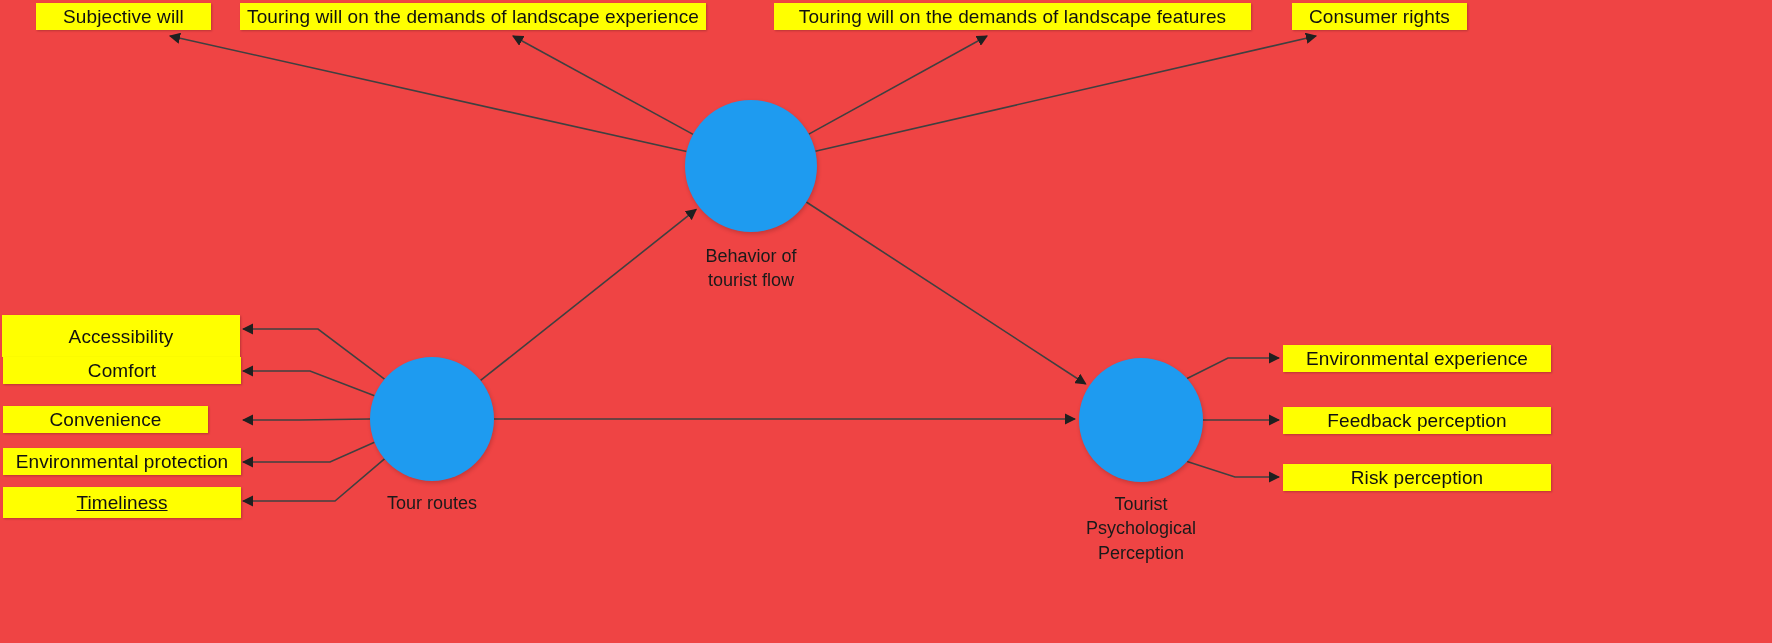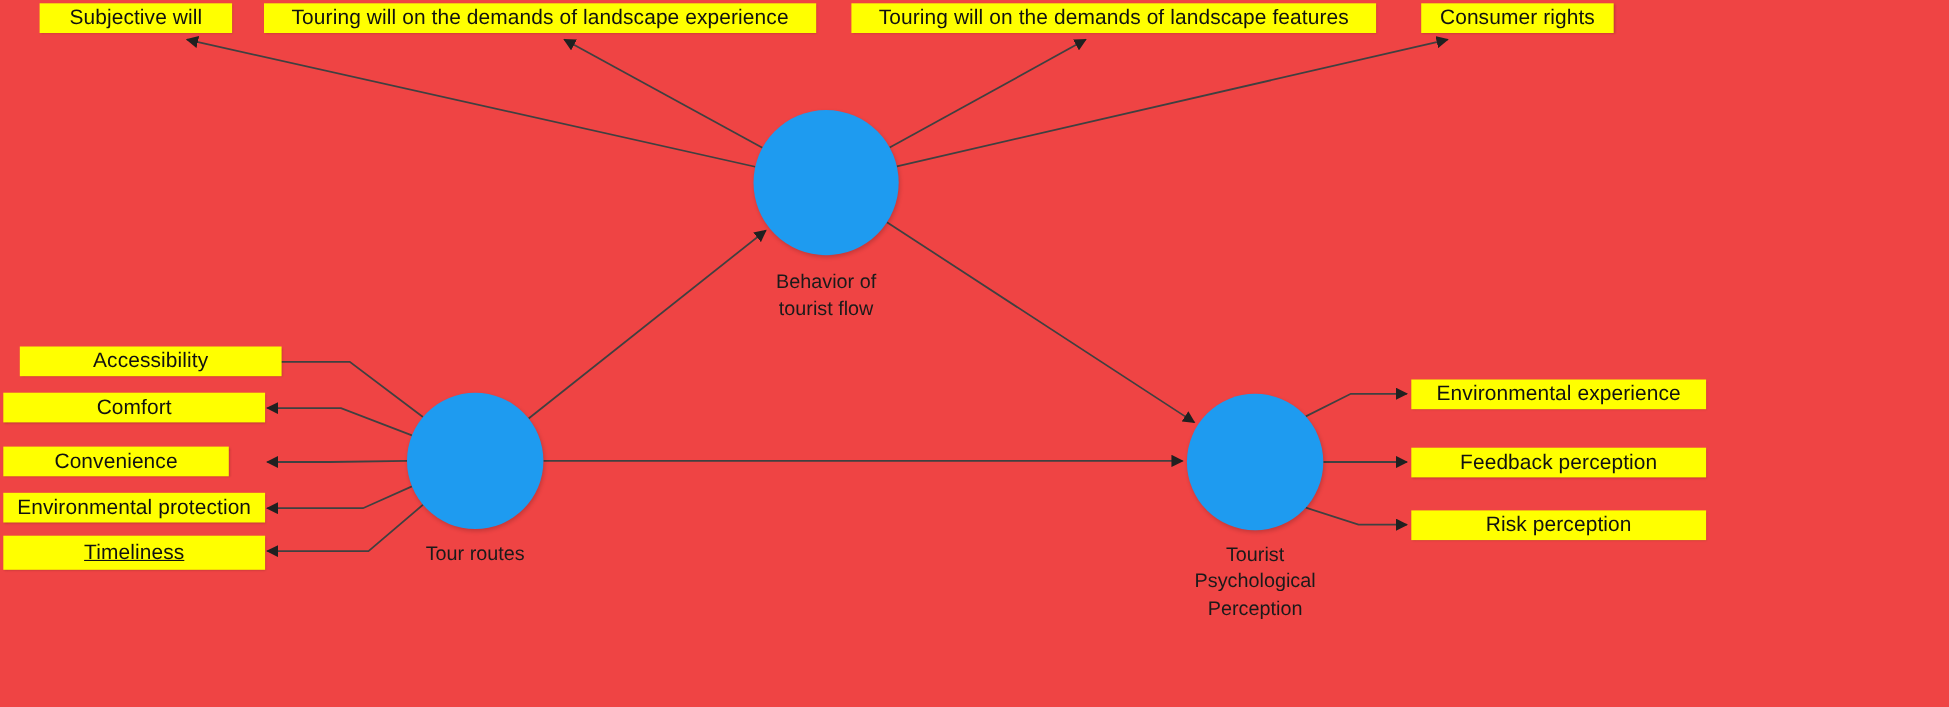--- a/index.html
+++ b/index.html
@@ -86,32 +86,32 @@
         <path d="M 1187.1 378.5 L 1228 358 L 1279 358" stroke="#404040" stroke-width="1.6" fill="none" marker-end="url(#arrowhead)"></path>
         <path d="M 1203.0 420.0 L 1215 420 L 1279 420" stroke="#404040" stroke-width="1.6" fill="none" marker-end="url(#arrowhead)"></path>
         <path d="M 1187.1 461.5 L 1235 477 L 1279 477" stroke="#404040" stroke-width="1.6" fill="none" marker-end="url(#arrowhead)"></path>
       </g>
   </svg>
 
   <div id="indicators-top">
       <div class="indicator" style="left: 36px; top: 3px; width: 175px; height: 27px;">
         <span>Subjective will</span>
       </div>
-      <div class="indicator" style="left: 240px; top: 3px; width: 502px; height: 27px;">
+      <div class="indicator" style="left: 240px; top: 3px; width: 466px; height: 27px;">
         <span>Touring will on the demands of landscape experience</span>
       </div>
       <div class="indicator" style="left: 774px; top: 3px; width: 477px; height: 27px; justify-content: center;">
         <span>Touring will on the demands of landscape features</span>
       </div>
       <div class="indicator" style="left: 1292px; top: 3px; width: 175px; height: 27px;">
         <span>Consumer rights</span>
       </div>
     </div>
   <div id="indicators-left">
-      <div class="indicator" style="left: 18px; top: 315px; width: 238px; height: 27px; align-items: center;">
+      <div class="indicator" style="left: 2px; top: 315px; width: 238px; height: 42px; align-items: center;">
         <span>Accessibility</span>
       </div>
       <div class="indicator" style="left: 3px; top: 357px; width: 238px; height: 27px;">
         <span>Comfort</span>
       </div>
       <div class="indicator" style="left: 3px; top: 406px; width: 205px; height: 27px;">
         <span>Convenience</span>
       </div>
       <div class="indicator" style="left: 3px; top: 448px; width: 238px; height: 27px;">
         <span>Environmental protection</span>

